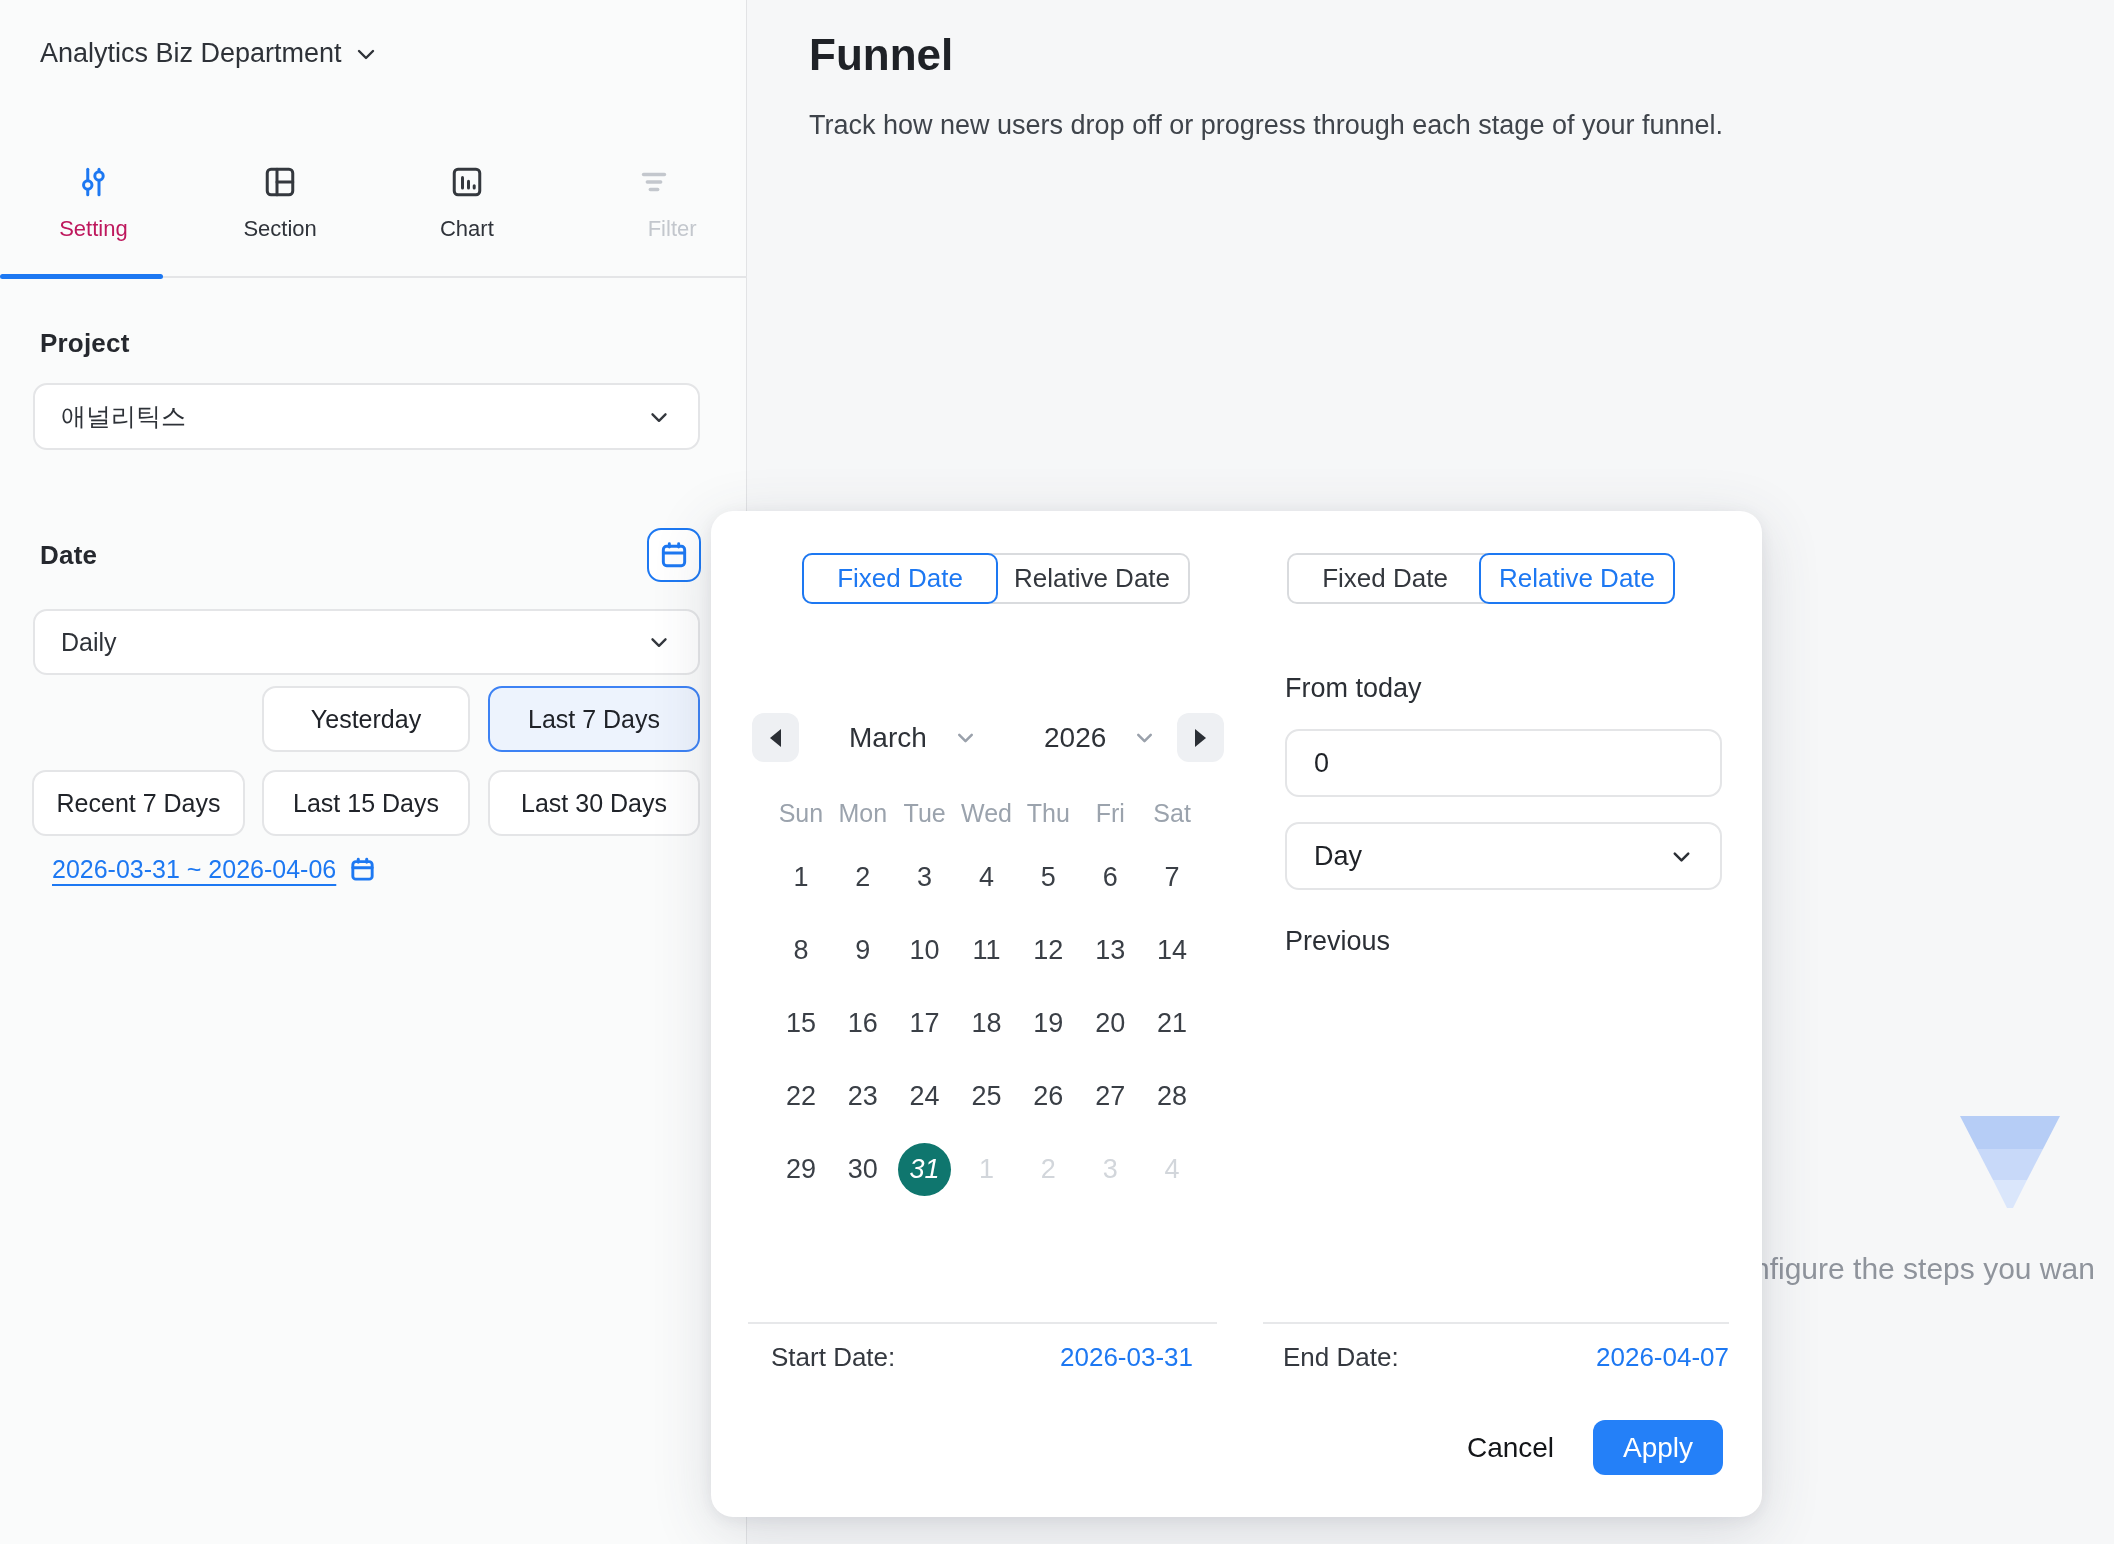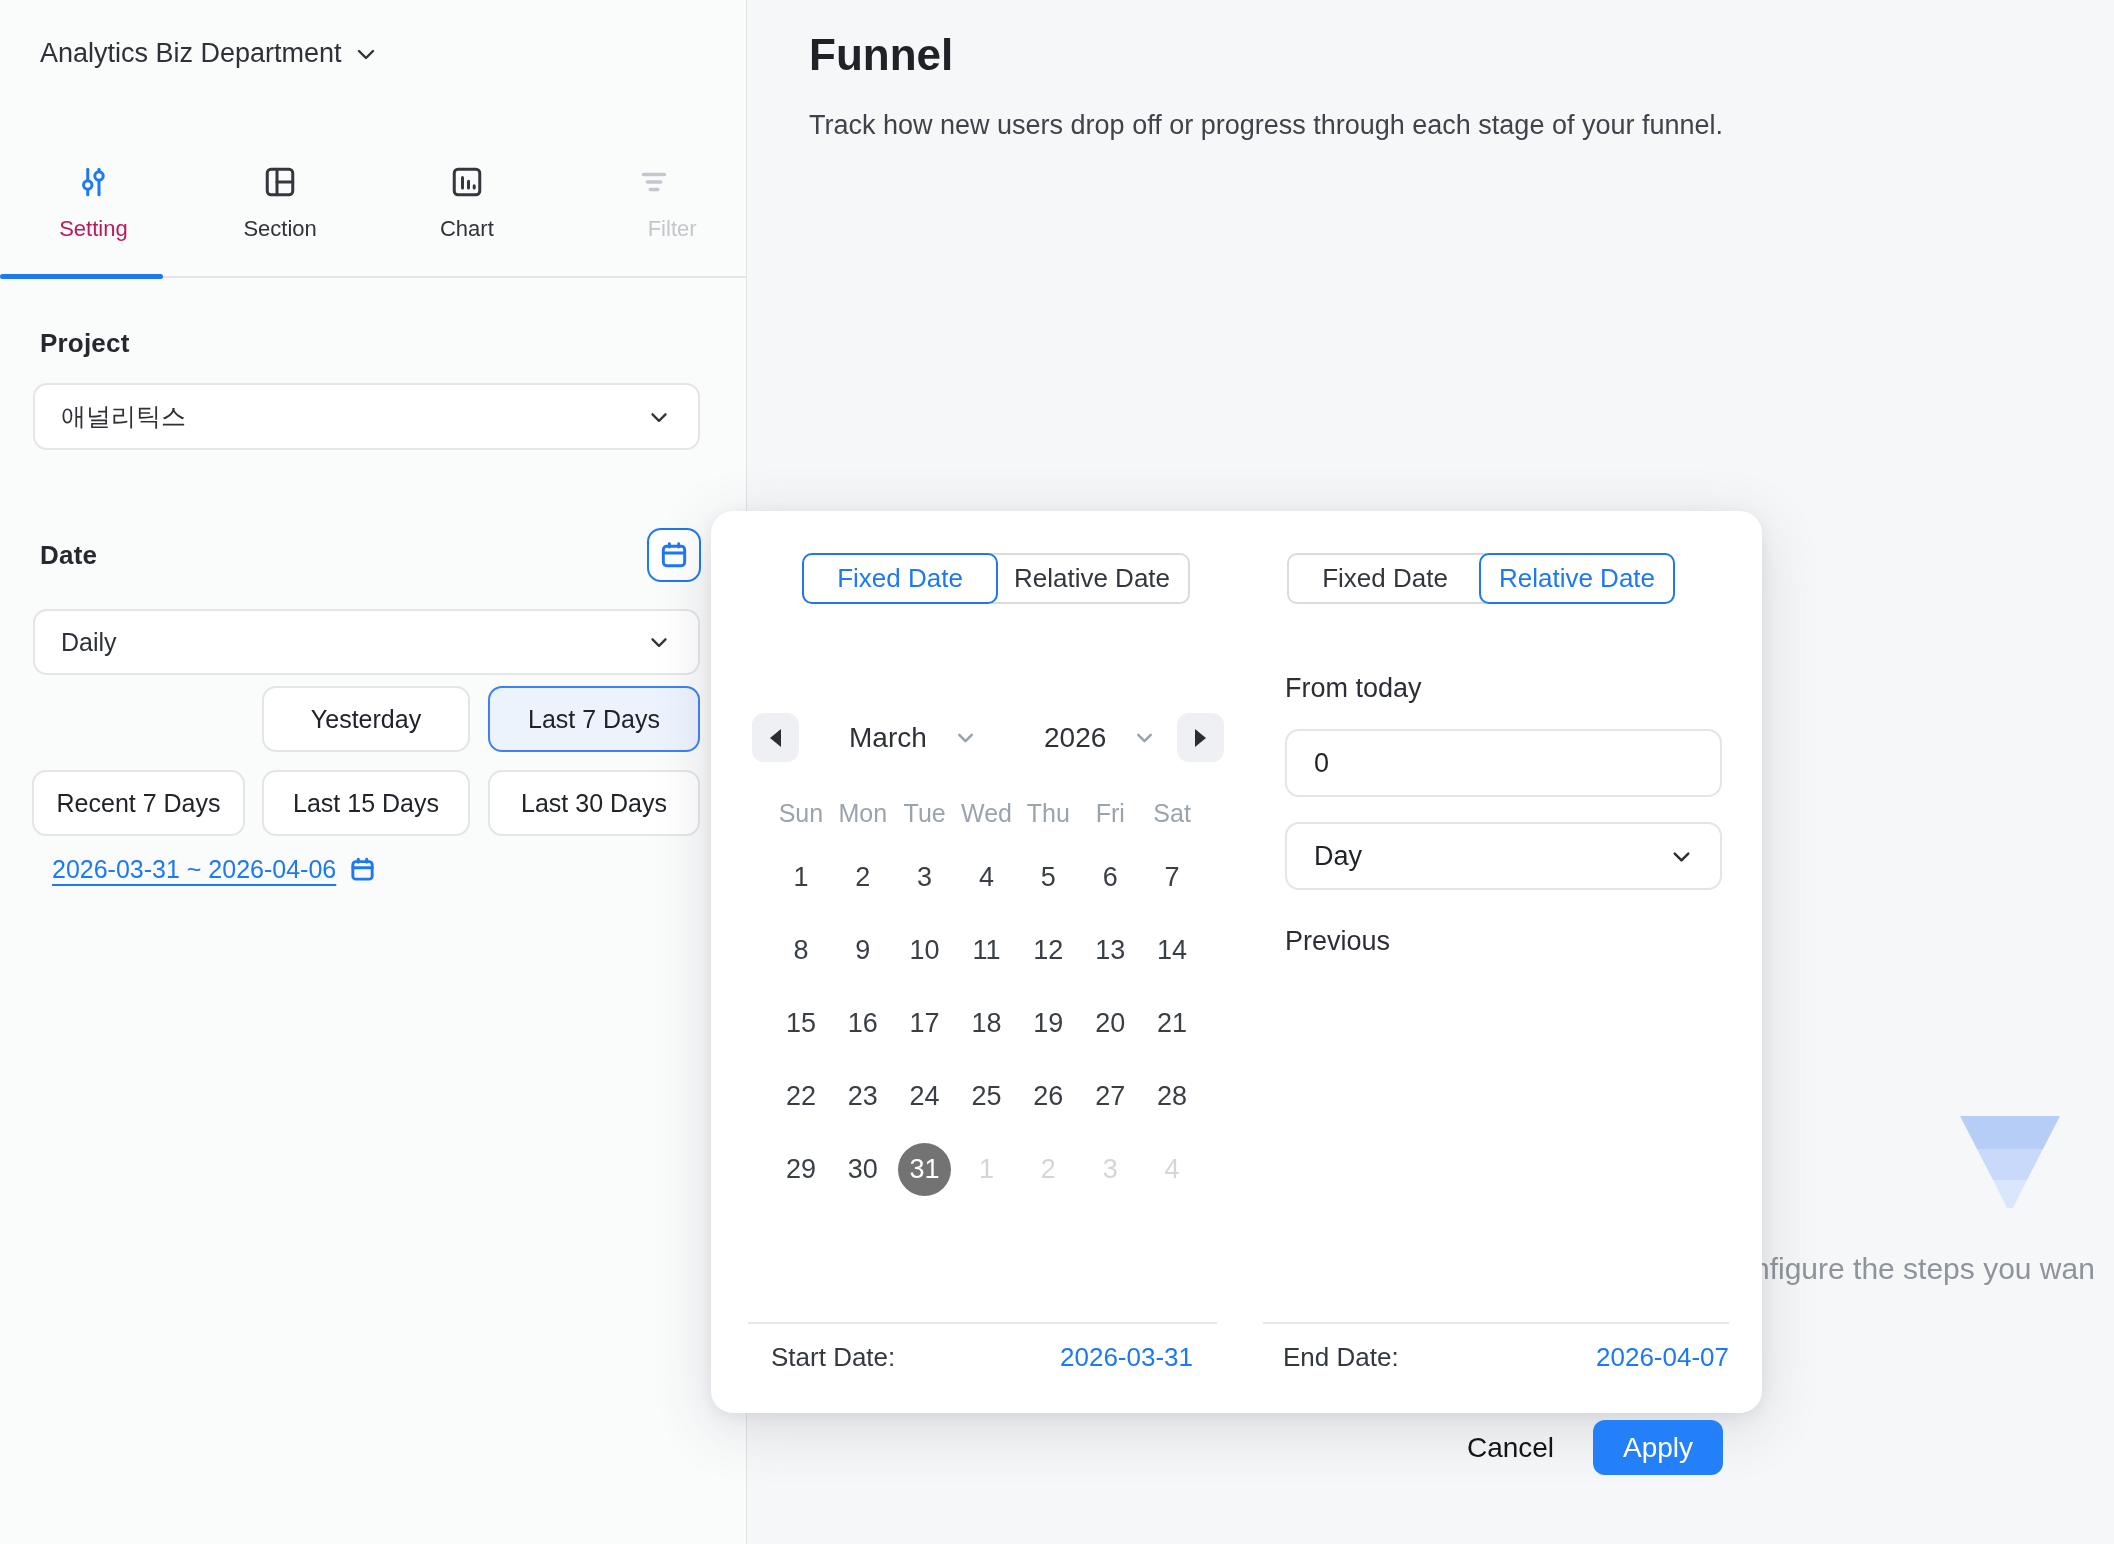--- a/index.html
+++ b/index.html
@@ -26,34 +26,34 @@
   .range-row{ position:absolute; left:52px; top:855px; display:flex; align-items:center; gap:12px; }
   .range-link{ font-size:25px; color:#1d78f2; text-decoration:underline; text-underline-offset:6px; cursor:pointer; }
 
   
   .main-title{ position:absolute; left:809px; top:30px; font-size:44px; font-weight:700; color:#1f2227; }
   .main-sub{ position:absolute; left:809px; top:110px; font-size:27px; color:#3f444b; }
   .hint-text{ position:absolute; left:1753px; top:1252px; font-size:30px; color:#8f949c; white-space:nowrap; }
   .funnel-art{ position:absolute; left:1958px; top:1116px; }
 
   
-  .modal{ position:absolute; left:711px; top:511px; width:1051px; height:902px; background:#fff; border-radius:22px; box-shadow:0 14px 60px rgba(60,70,90,.16), 0 3px 14px rgba(60,70,90,.08); z-index:5; }
+  .modal{ position:absolute; left:711px; top:511px; width:1051px; height:1006px; background:#fff; border-radius:22px; box-shadow:0 14px 60px rgba(60,70,90,.16), 0 3px 14px rgba(60,70,90,.08); z-index:5; }
   .seg-group{ position:absolute; top:42px; display:flex; border:2px solid #d9dbde; border-radius:10px; background:#fff; }
   .seg{ width:192px; height:47px; display:flex; align-items:center; justify-content:center; font-size:26px; color:#33373d; cursor:pointer; background:#fff; border-radius:10px; }
   .seg.active{ border:2.5px solid #1d78f2; color:#1d78f2; margin:-2px; height:51px; width:196px; z-index:1; }
   .nav-btn{ position:absolute; top:202px; width:47px; height:49px; background:#eef0f3; border:none; border-radius:12px; display:flex; align-items:center; justify-content:center; cursor:pointer; }
   .nav-tri{ width:0; height:0; border-top:9px solid transparent; border-bottom:9px solid transparent; }
   .tri-left{ border-right:11px solid #2b2f35; }
   .tri-right{ border-left:11px solid #2b2f35; }
   .month-sel,.year-sel{ position:absolute; top:202px; height:49px; display:flex; align-items:center; gap:26px; font-size:28px; color:#2e3238; cursor:pointer; }
   .cal-grid{ position:absolute; left:59px; width:433px; display:grid; grid-template-columns:repeat(7,1fr); justify-items:center; }
   .wk{ font-size:25px; color:#9ba3ad; }
   .day{ width:53px; height:53px; display:flex; align-items:center; justify-content:center; font-size:27px; color:#3a3f46; border-radius:50%; cursor:pointer; }
   .day.muted{ color:#d2d6db; }
-  .day.selected{ background:#737373; color:#fff; }
+  .day.selected{ background:#0f766e; color:#fff;font-style:italic; }
   .r-label{ position:absolute; left:574px; font-size:27px; color:#2b2f35; }
   .r-input{ position:absolute; left:574px; top:218px; width:437px; height:68px; border:2px solid #e4e5e7; border-radius:14px; background:#fff; font-size:27px; color:#1f2227; padding:0 27px; display:flex; align-items:center; }
   .r-select{ position:absolute; left:574px; top:311px; width:437px; height:68px; border:2px solid #e4e5e7; border-radius:14px; background:#fff; font-size:27px; color:#1f2227; padding:0 25px 0 27px; display:flex; align-items:center; cursor:pointer; }
   .r-select .chev{ margin-left:auto; }
   .divider{ position:absolute; top:811px; height:2px; background:#e7e8ea; }
   .foot-label{ position:absolute; top:831px; font-size:26px; color:#34383f; }
   .foot-value{ position:absolute; top:831px; font-size:26px; color:#1d78f2;margin-left:32px; }
   .cancel-btn{ position:absolute; left:742px; top:909px; width:115px; height:55px; background:transparent; border:none; font-size:28px; color:#131518; cursor:pointer; font-family:inherit; }
   .apply-btn{ position:absolute; left:882px; top:909px; width:130px; height:55px; background:#2480f8; border:none; border-radius:12px; font-size:28px; color:#fff; cursor:pointer; font-family:inherit; }
   svg{ display:block; }

